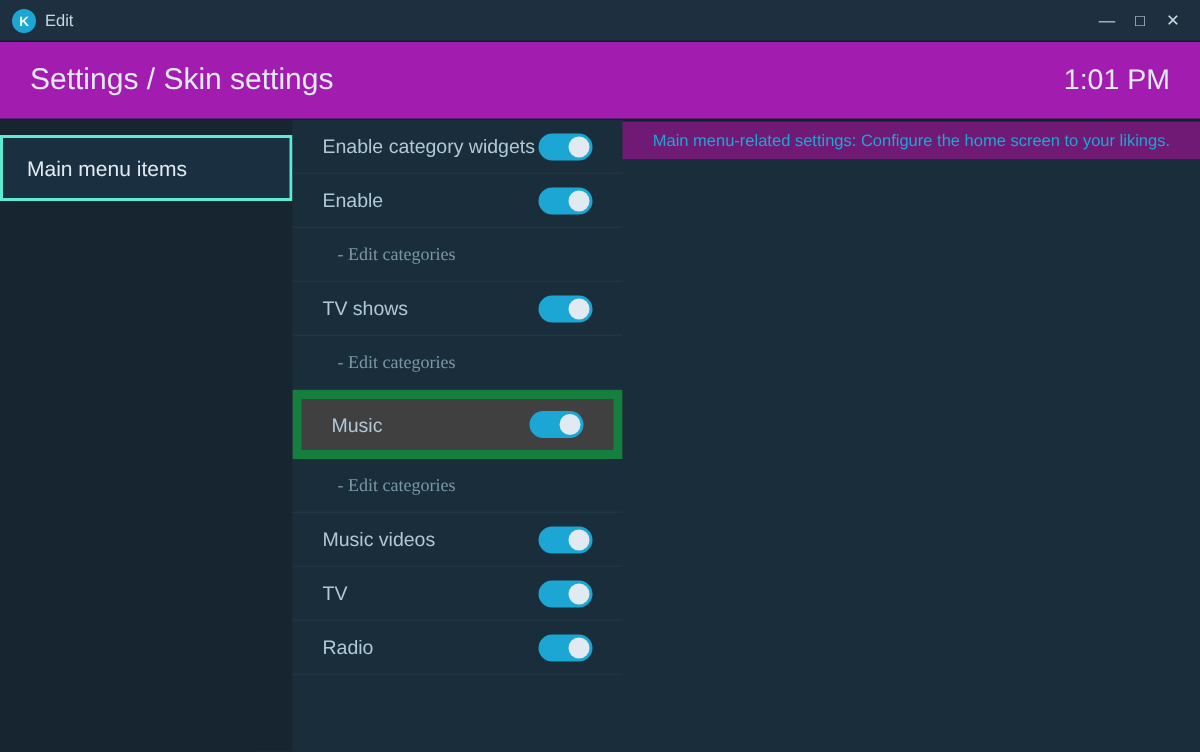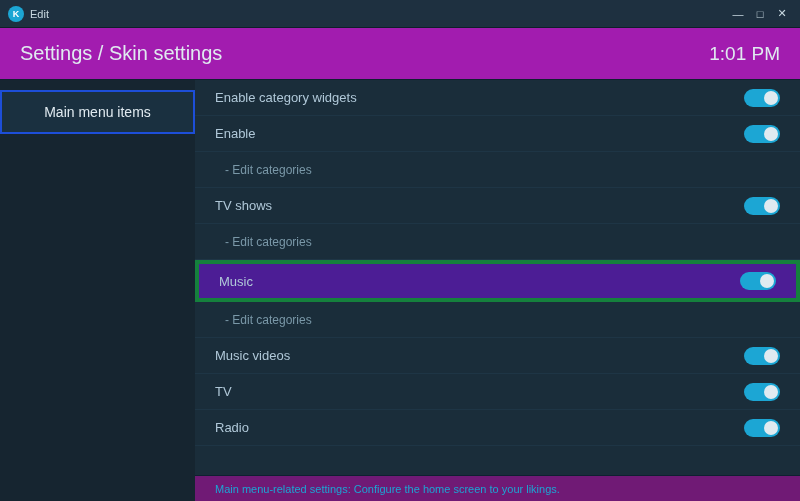--- a/index.html
+++ b/index.html
@@ -96,56 +96,56 @@
     }
     .sidebar-item {
       padding: 12px 16px;
       font-size: 14px;
       color: #a0b8c8;
       cursor: pointer;
     }
     .sidebar-item.active {
       background: #1a3040;
       color: #e0eaf0;
-      border: 2px solid #1d4ed8;
-      text-align: center;
+      border: 2px solid #5eead4;
     }
 
     
     .content {
       flex: 1;
       background: #1a2d3a;
       overflow: hidden;
       display: flex;
-      flex-direction: column;
+      flex-direction: row;
     }
     .content-list {
       flex: 1;
       overflow: hidden;
     }
     .setting-row {
       display: flex;
       align-items: center;
       justify-content: space-between;
       padding: 8px 20px;
       border-bottom: 1px solid #1e3545;
       min-height: 36px;
     }
     .setting-row.highlighted {
-      background: #4c1d95;
-      border: 4px solid #15803d;
+      background: #404040;
+      border: 6px solid #15803d;
     }
     .setting-label {
       font-size: 13px;
       color: #b0c8d8;
     }
     .setting-label.indent {
       padding-left: 10px;
       color: #7a98a8;
       font-size: 12px;
+      font-family: Liberation Serif, serif;
     }
 
     
     .toggle {
       width: 36px;
       height: 18px;
       border-radius: 9px;
       background: #1ca6d4;
       position: relative;
       flex-shrink: 0;

